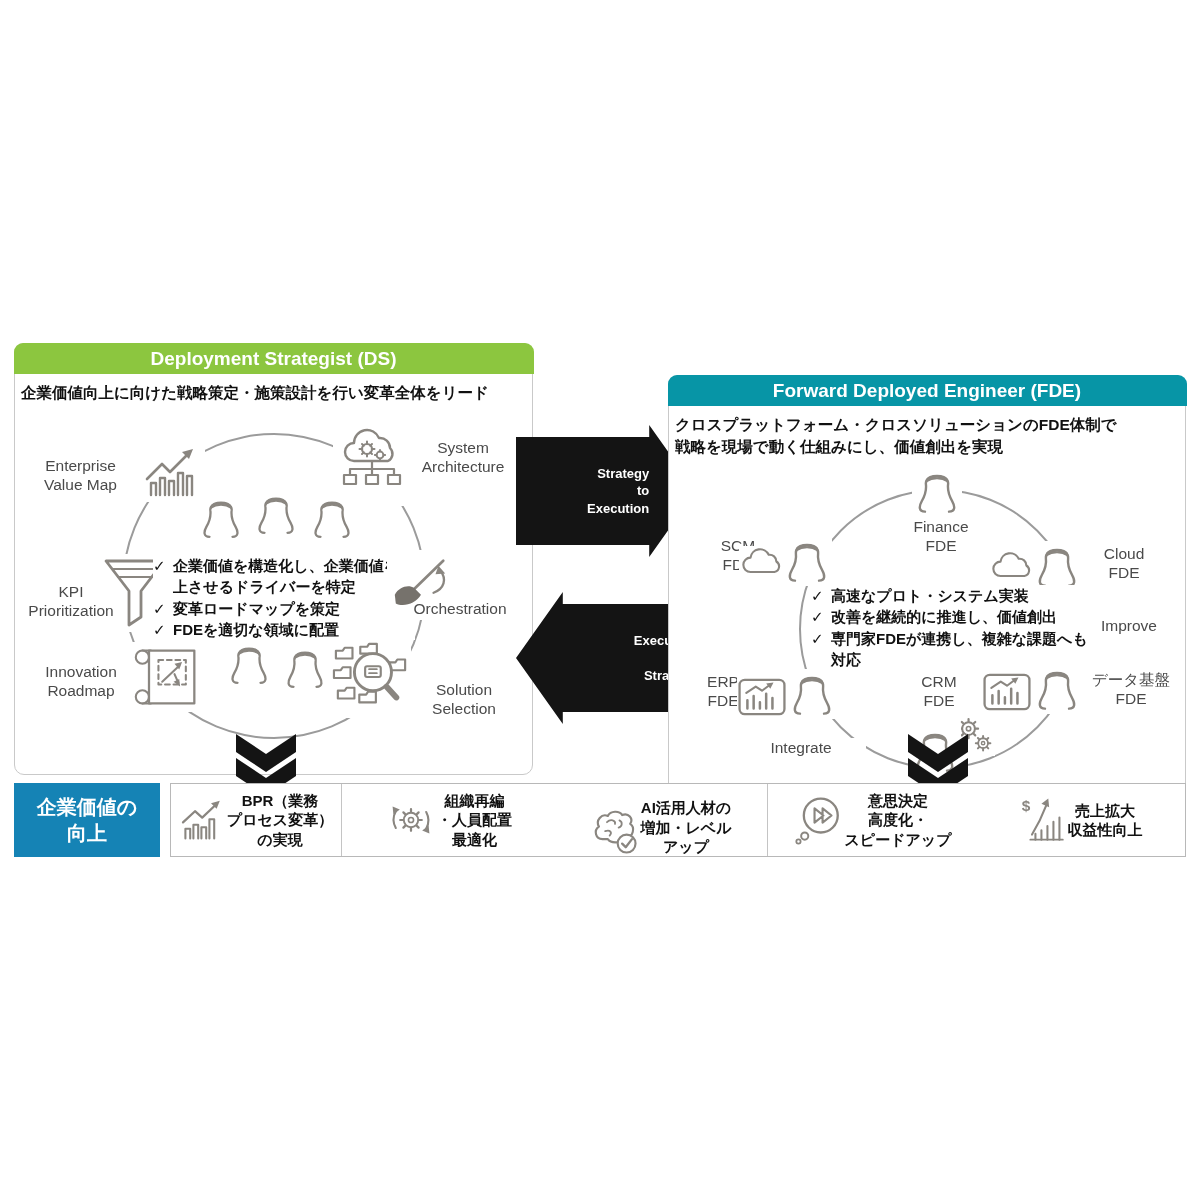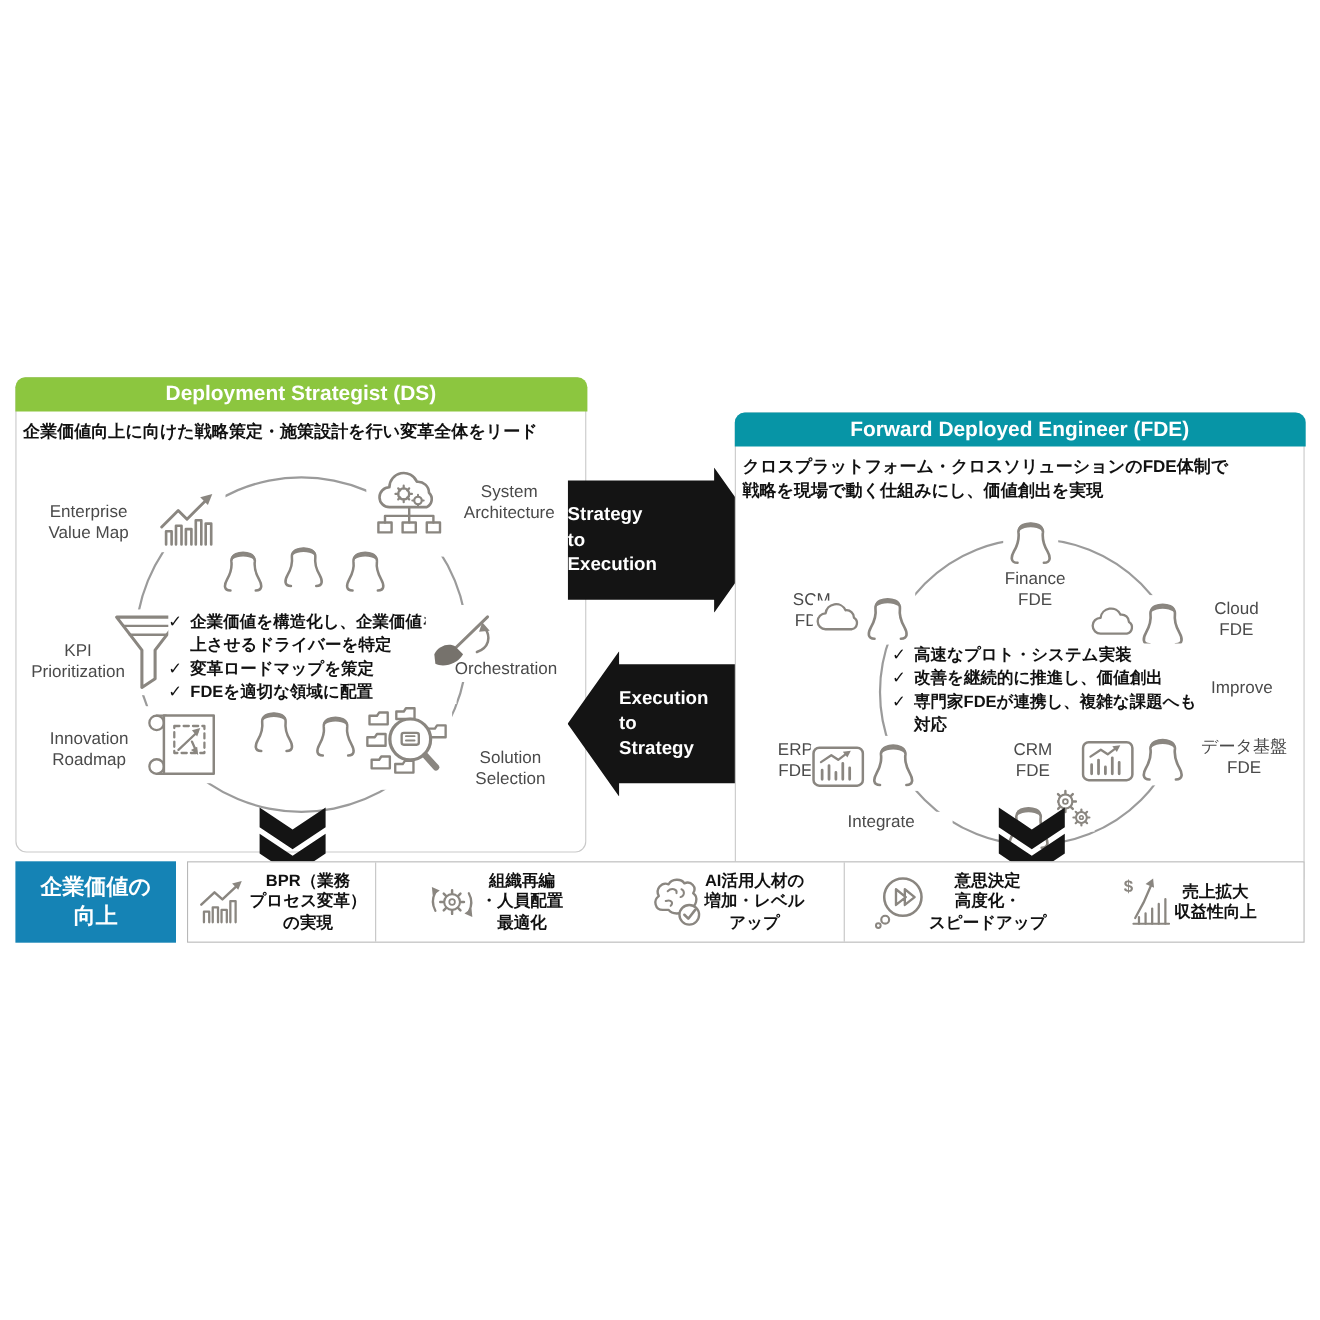--- a/index.html
+++ b/index.html
@@ -26,34 +26,34 @@
   
   .ic .s{fill:none;stroke:var(--icon_gray);stroke-linecap:round;stroke-linejoin:round;}
   .ic .sw{fill:#fff;stroke:var(--icon_gray);stroke-linecap:round;stroke-linejoin:round;}
   .ic .f{fill:var(--icon_gray);stroke:none;}
   .ic .fd{fill:#76726c;stroke:none;}
   .ic .ictext{fill:var(--icon_gray);stroke:none;font-weight:bold;font-family:"Liberation Sans",sans-serif;}
   
   .flow{position:absolute;width:180px;height:132px;background:var(--black);display:flex;align-items:center;}
   .flow.rt{left:516px;top:425px;clip-path:polygon(0% 9%,74% 9%,74% 0%,100% 50%,74% 100%,74% 91%,0% 91%);}
   .flow.lt{left:516px;top:592px;clip-path:polygon(100% 9%,26% 9%,26% 0%,0% 50%,26% 100%,26% 91%,100% 91%);}
-  .flow .txt{color:#fff;font-weight:bold;font-size:17px;line-height:1.35;text-align:left;white-space:pre-line;}
+  .flow .txt{color:#fff;font-weight:bold;font-size:13px;line-height:1.35;text-align:right;white-space:pre-line;}
   .flow.rt .txt{width:74%;}
   .flow.lt .txt{margin-left:26%;width:74%;}
   .chev path{fill:var(--black);}
   
   .value-box{position:absolute;left:14px;top:783px;width:146px;height:74px;background:var(--blue);
              display:flex;align-items:center;justify-content:center;text-align:center;color:#fff;
              font-weight:bold;font-size:20px;line-height:1.3;white-space:pre-line;}
   .benefit-row{position:absolute;left:170px;top:783px;width:1016px;height:74px;border:1.5px solid #b8b8b8;
                box-sizing:border-box;display:flex;background:#fff;}
   .benefit{display:flex;align-items:center;justify-content:center;box-sizing:border-box;}
   .benefit.b1{width:171px;border-right:1.5px solid #c4c4c4;}
   .benefit.b2{width:213px;}
-  .benefit.b3{width:213px;border-right:1.5px solid #c4c4c4;}
+  .benefit.b3{width:213px;border-right:1.5px solid #c4c4c4;align-items:flex-end;}
   .benefit.b4{width:210px;}
   .benefit.b5{width:206px;}
   .benefit .blabel{font-weight:bold;font-size:15px;line-height:1.28;text-align:center;white-space:pre-line;color:#111;}
 </style>
 </head>
 <body>
 
 <div class="canvas">
 
   <section class="panel left">

